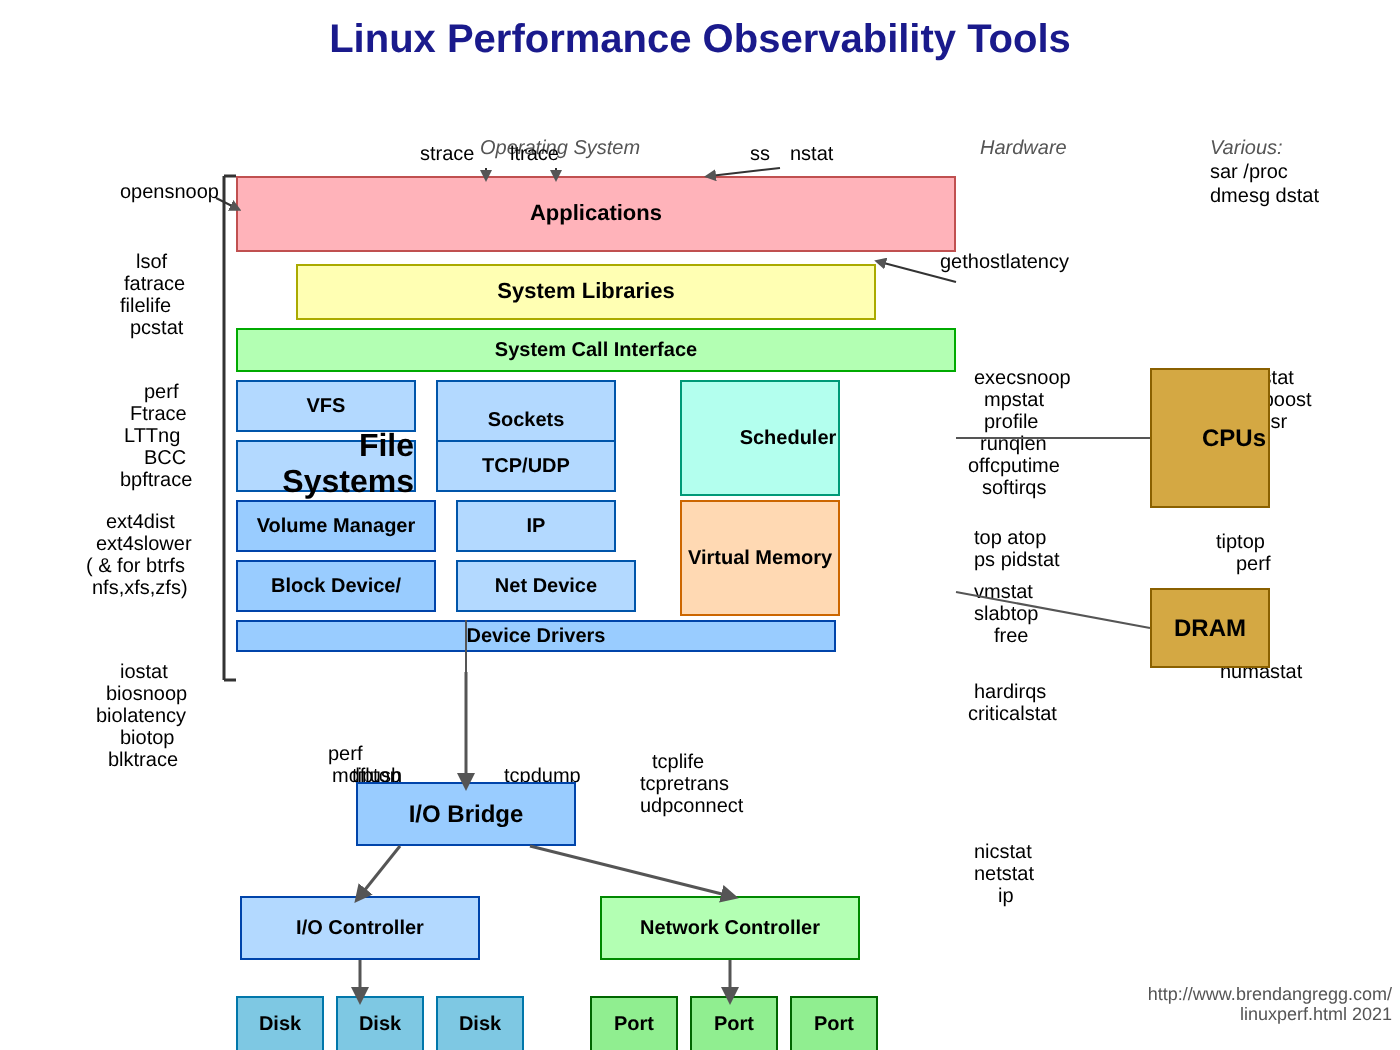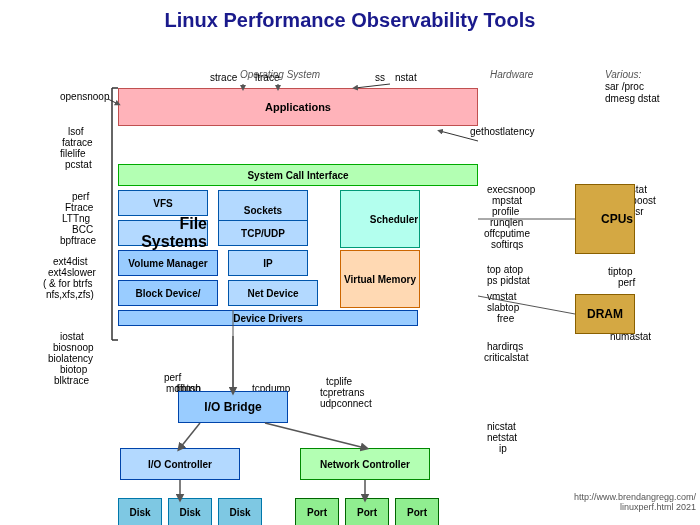--- a/index.html
+++ b/index.html
@@ -203,20 +203,23 @@
   <span class="label" style="left:326px; top:340px;">tcplife</span>
   <span class="label" style="left:320px; top:351px;">tcpretrans</span>
   <span class="label" style="left:320px; top:362px;">udpconnect</span>
 
   <span class="label footnote" style="right:4px; bottom:4px;">http://www.brendangregg.com/<br>linuxperf.html 2021</span>
 
   <div class="box box-pink" style="left:118px; top:52px; width:360px; height:38px;">
     <span>Applications</span>
   </div>
 
+  <div class="box box-yellow" style="left:148px; top:96px; width:290px; height:28px;">
+    <span>System Libraries</span>
+  </div>
 
   <div class="box box-green-light" style="left:118px; top:128px; width:360px; height:22px; font-size:10px;">
     <span>System Call Interface</span>
   </div>
 
   <div class="box box-blue-light" style="left:118px; top:154px; width:90px; height:26px; font-size:10px;">
     <span>VFS</span>
   </div>
 
   <div class="box box-blue-light" style="left:218px; top:154px; width:90px; height:40px; font-size:10px;">

